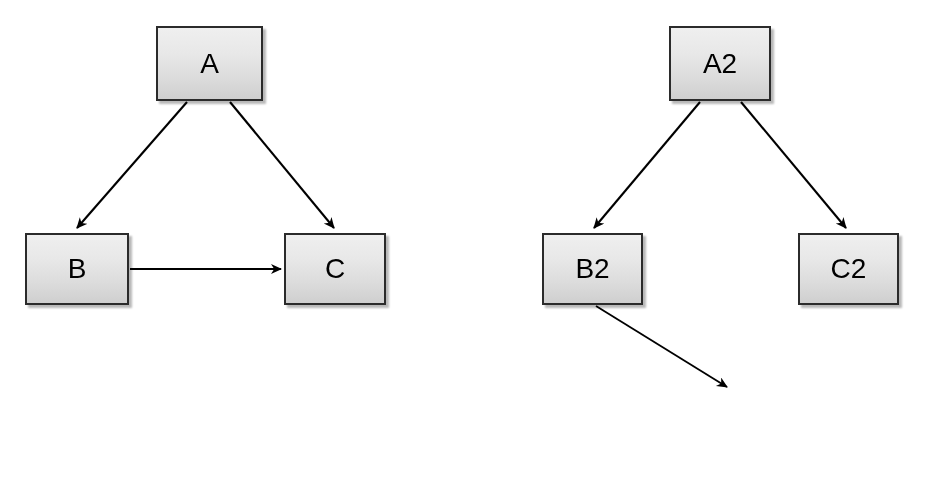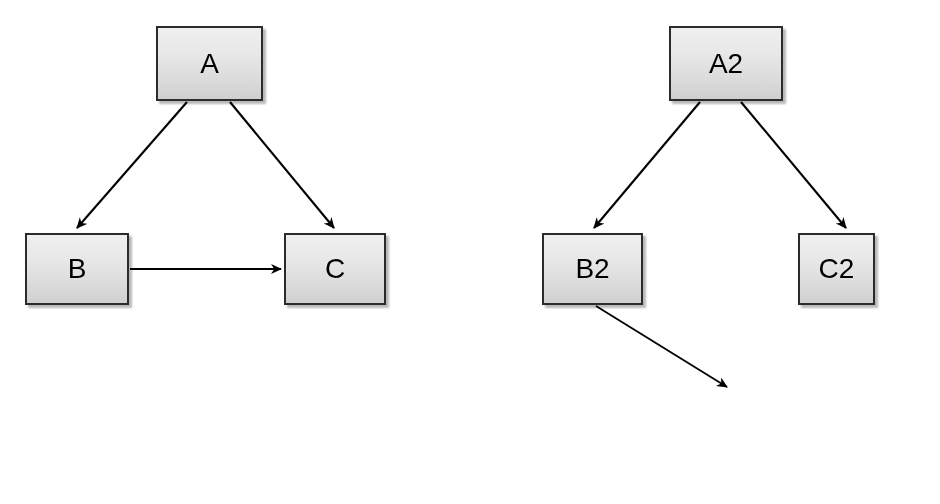--- a/index.html
+++ b/index.html
@@ -70,23 +70,23 @@
   <div class="node" style="left:156px; top:26px; width:107px; height:75px;">
     <span class="node-label">A</span>
   </div>
   <div class="node" style="left:25px; top:233px; width:104px; height:72px;">
     <span class="node-label">B</span>
   </div>
   <div class="node" style="left:284px; top:233px; width:102px; height:72px;">
     <span class="node-label">C</span>
   </div>
 
-  <div class="node" style="left:669px; top:26px; width:114px; height:75px;">
+  <div class="node" style="left:669px; top:26px; width:102px; height:75px;">
     <span class="node-label">A2</span>
   </div>
   <div class="node" style="left:542px; top:233px; width:101px; height:72px;align-items:center;">
     <span class="node-label">B2</span>
   </div>
-  <div class="node" style="left:798px; top:233px; width:77px; height:72px;">
+  <div class="node" style="left:798px; top:233px; width:101px; height:72px;">
     <span class="node-label">C2</span>
   </div>
 
 </div>
 
 </body></html>

